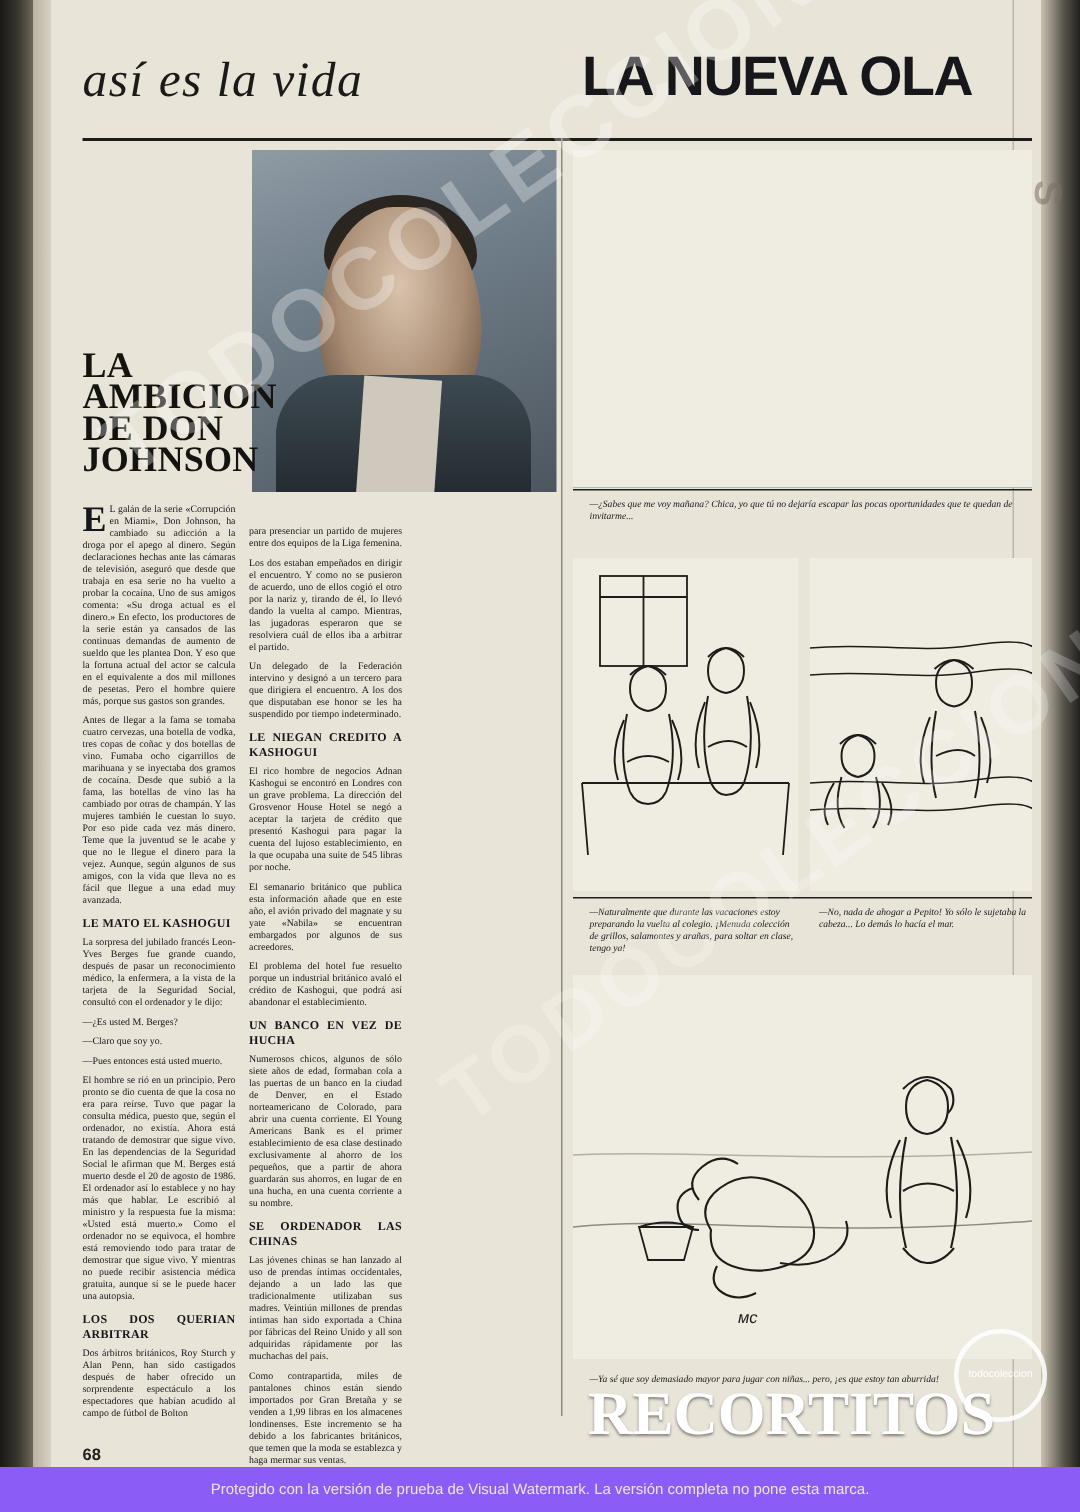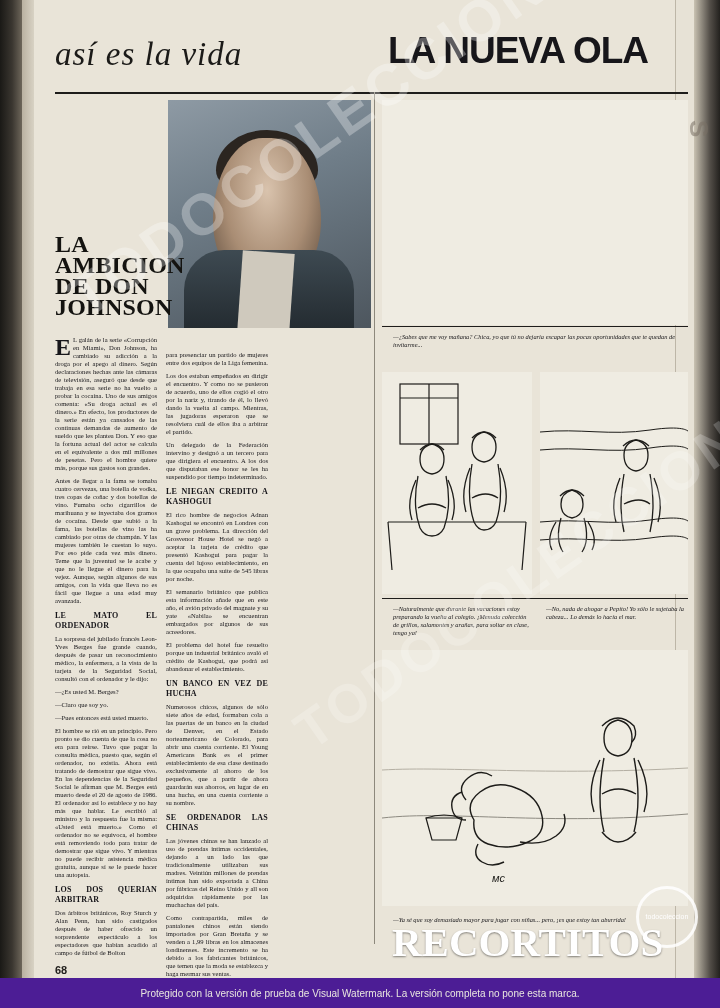--- a/index.html
+++ b/index.html
@@ -152,21 +152,21 @@
   .wm-circ{
     position:absolute;left:636px;top:886px;width:62px;height:62px;
     border:3px solid rgba(255,255,255,.85);border-radius:50%;
     color:#fff;font-family:"Liberation Sans", sans-serif;
     font-size:7px;line-height:8px;text-align:center;
     display:flex;align-items:center;justify-content:center;
     padding:4px;box-sizing:border-box;
   }
   .footbar{
     position:absolute;left:0;bottom:0;width:720px;height:30px;
-    background:#4c1d95;color:#e9e6df;
+    background:#8b5cf6;color:#e9e6df;
     font-family:"Liberation Sans", sans-serif;
     font-size:10px;display:flex;align-items:center;justify-content:center;
   }
   .ghost{
     position:absolute;right:6px;top:120px;
     font-family:"Liberation Sans", sans-serif;
     font-size:26px;font-weight:bold;color:rgba(120,112,100,.55);
     writing-mode:vertical-rl;
   }
   svg{display:block;}
@@ -194,21 +194,21 @@
     <div class="face"></div>
     <div class="body"></div>
     <div class="shirt"></div>
   </div>
 
   <div class="headline">LA AMBICION DE DON JOHNSON</div>
 
   <div class="col" id="colA">
     <p class="dropcap">EL galán de la serie «Corrupción en Miami», Don Johnson, ha cambiado su adicción a la droga por el apego al dinero. Según declaraciones hechas ante las cámaras de televisión, aseguró que desde que trabaja en esa serie no ha vuelto a probar la cocaína. Uno de sus amigos comenta: «Su droga actual es el dinero.» En efecto, los productores de la serie están ya cansados de las continuas demandas de aumento de sueldo que les plantea Don. Y eso que la fortuna actual del actor se calcula en el equivalente a dos mil millones de pesetas. Pero el hombre quiere más, porque sus gastos son grandes.</p>
     <p>Antes de llegar a la fama se tomaba cuatro cervezas, una botella de vodka, tres copas de coñac y dos botellas de vino. Fumaba ocho cigarrillos de marihuana y se inyectaba dos gramos de cocaína. Desde que subió a la fama, las botellas de vino las ha cambiado por otras de champán. Y las mujeres también le cuestan lo suyo. Por eso pide cada vez más dinero. Teme que la juventud se le acabe y que no le llegue el dinero para la vejez. Aunque, según algunos de sus amigos, con la vida que lleva no es fácil que llegue a una edad muy avanzada.</p>
-    <div class="subhead">LE MATO EL ORDENADOR</div>
+    <div class="subhead">LE MATO EL KASHOGUI</div>
     <p>La sorpresa del jubilado francés Leon-Yves Berges fue grande cuando, después de pasar un reconocimiento médico, la enfermera, a la vista de la tarjeta de la Seguridad Social, consultó con el ordenador y le dijo:</p>
     <p>—¿Es usted M. Berges?</p>
     <p>—Claro que soy yo.</p>
     <p>—Pues entonces está usted muerto.</p>
     <p>El hombre se rió en un principio. Pero pronto se dio cuenta de que la cosa no era para reírse. Tuvo que pagar la consulta médica, puesto que, según el ordenador, no existía. Ahora está tratando de demostrar que sigue vivo. En las dependencias de la Seguridad Social le afirman que M. Berges está muerto desde el 20 de agosto de 1986. El ordenador así lo establece y no hay más que hablar. Le escribió al ministro y la respuesta fue la misma: «Usted está muerto.» Como el ordenador no se equivoca, el hombre está removiendo todo para tratar de demostrar que sigue vivo. Y mientras no puede recibir asistencia médica gratuita, aunque sí se le puede hacer una autopsia.</p>
     <div class="subhead">LOS DOS QUERIAN ARBITRAR</div>
     <p>Dos árbitros británicos, Roy Sturch y Alan Penn, han sido castigados después de haber ofrecido un sorprendente espectáculo a los espectadores que habían acudido al campo de fútbol de Bolton</p>
   </div>
 
   <div class="col" id="colB">

